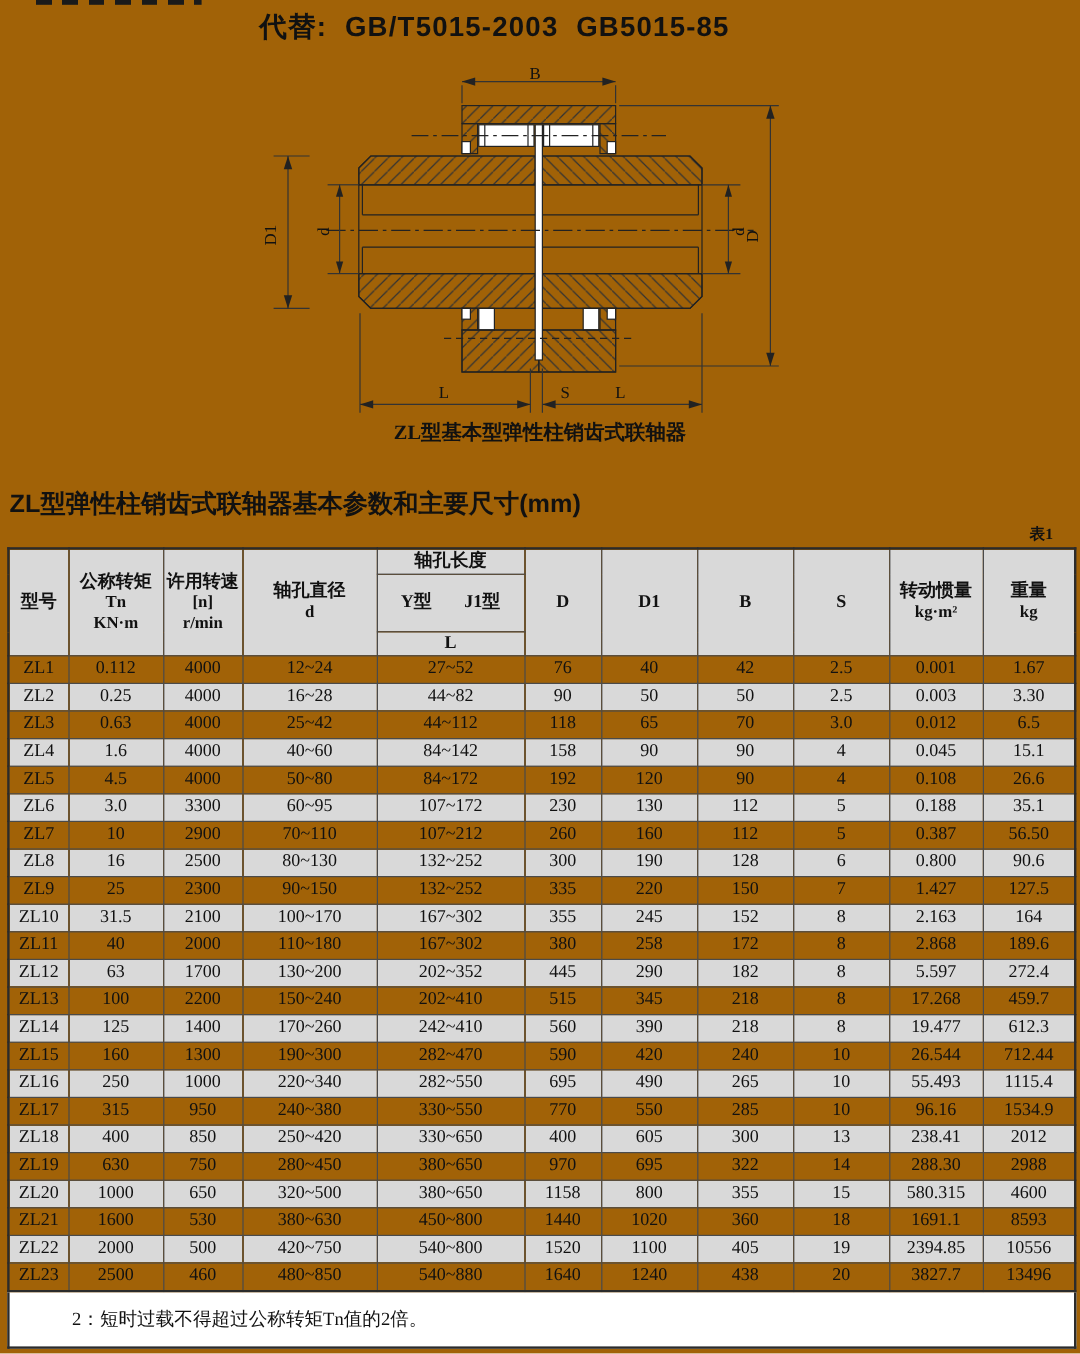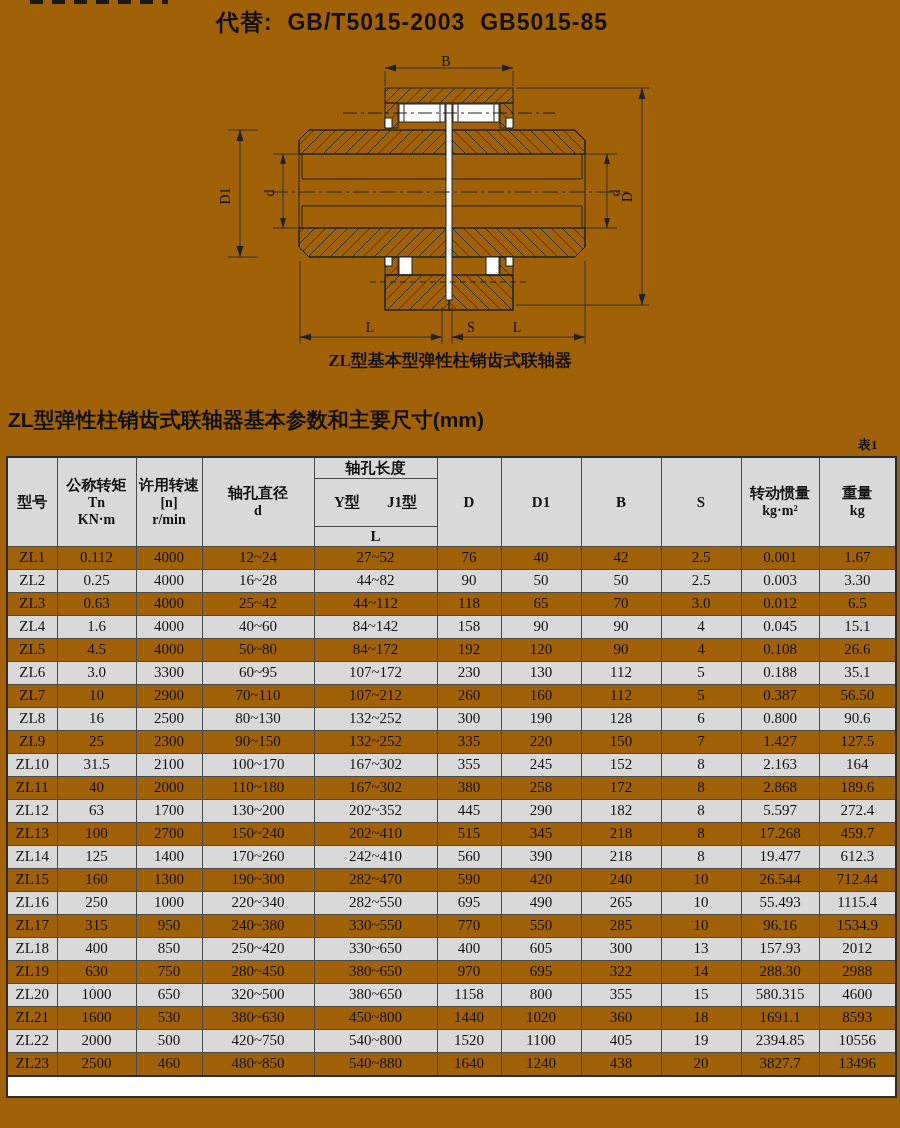--- a/index.html
+++ b/index.html
@@ -391,21 +391,21 @@
             <td>445</td>
             <td>290</td>
             <td>182</td>
             <td>8</td>
             <td>5.597</td>
             <td>272.4</td>
           </tr>
           <tr>
             <td>ZL13</td>
             <td>100</td>
-            <td>2700</td>
+            <td>2200</td>
             <td>150~240</td>
             <td>202~410</td>
             <td>515</td>
             <td>345</td>
             <td>218</td>
             <td>8</td>
             <td>17.268</td>
             <td>459.7</td>
           </tr>
           <tr class="striped">
@@ -463,21 +463,21 @@
           <tr class="striped">
             <td>ZL18</td>
             <td>400</td>
             <td>850</td>
             <td>250~420</td>
             <td>330~650</td>
             <td>400</td>
             <td>605</td>
             <td>300</td>
             <td>13</td>
-            <td>157.93</td>
+            <td>238.41</td>
             <td>2012</td>
           </tr>
           <tr>
             <td>ZL19</td>
             <td>630</td>
             <td>750</td>
             <td>280~450</td>
             <td>380~650</td>
             <td>970</td>
             <td>695</td>
@@ -535,16 +535,17 @@
             <td>1240</td>
             <td>438</td>
             <td>20</td>
             <td>3827.7</td>
             <td>13496</td>
           </tr>
         </tbody>
     </table>
 
     <div id="notes">
+      <div class="n2">2：短时过载不得超过公称转矩Tn值的2倍。</div>
     </div>
   </div>
 
 </div>
 
 </body></html>

